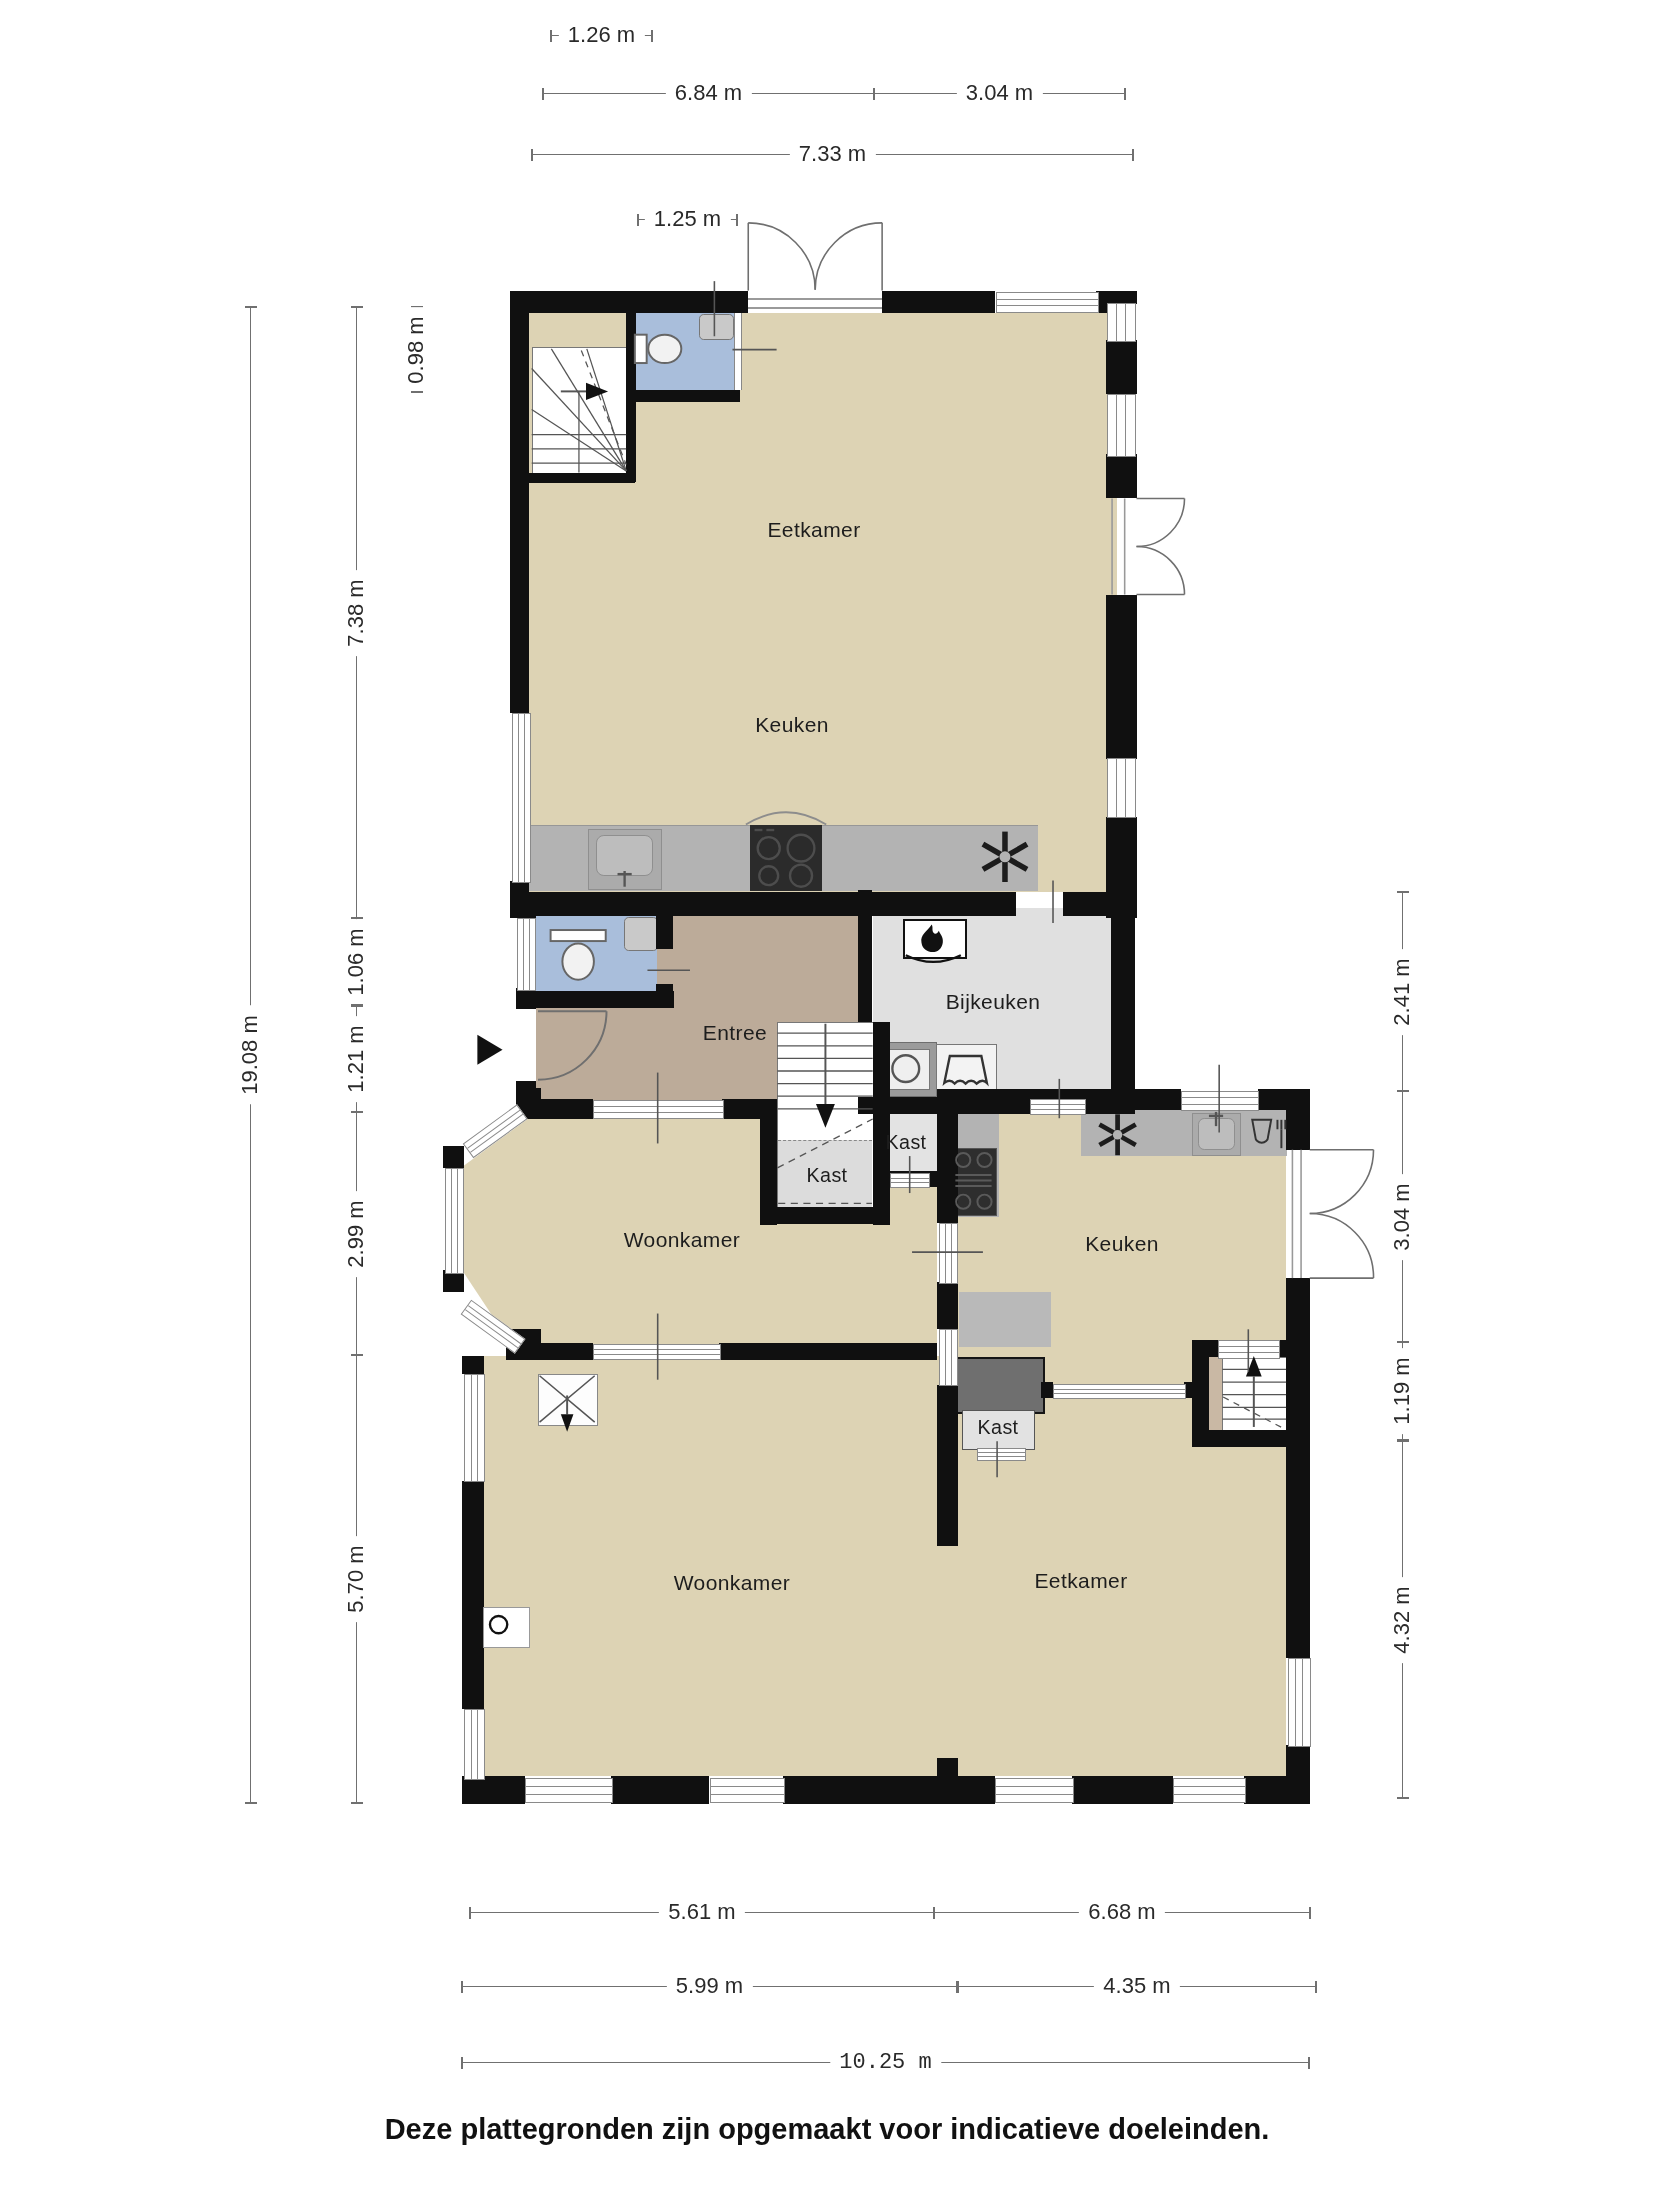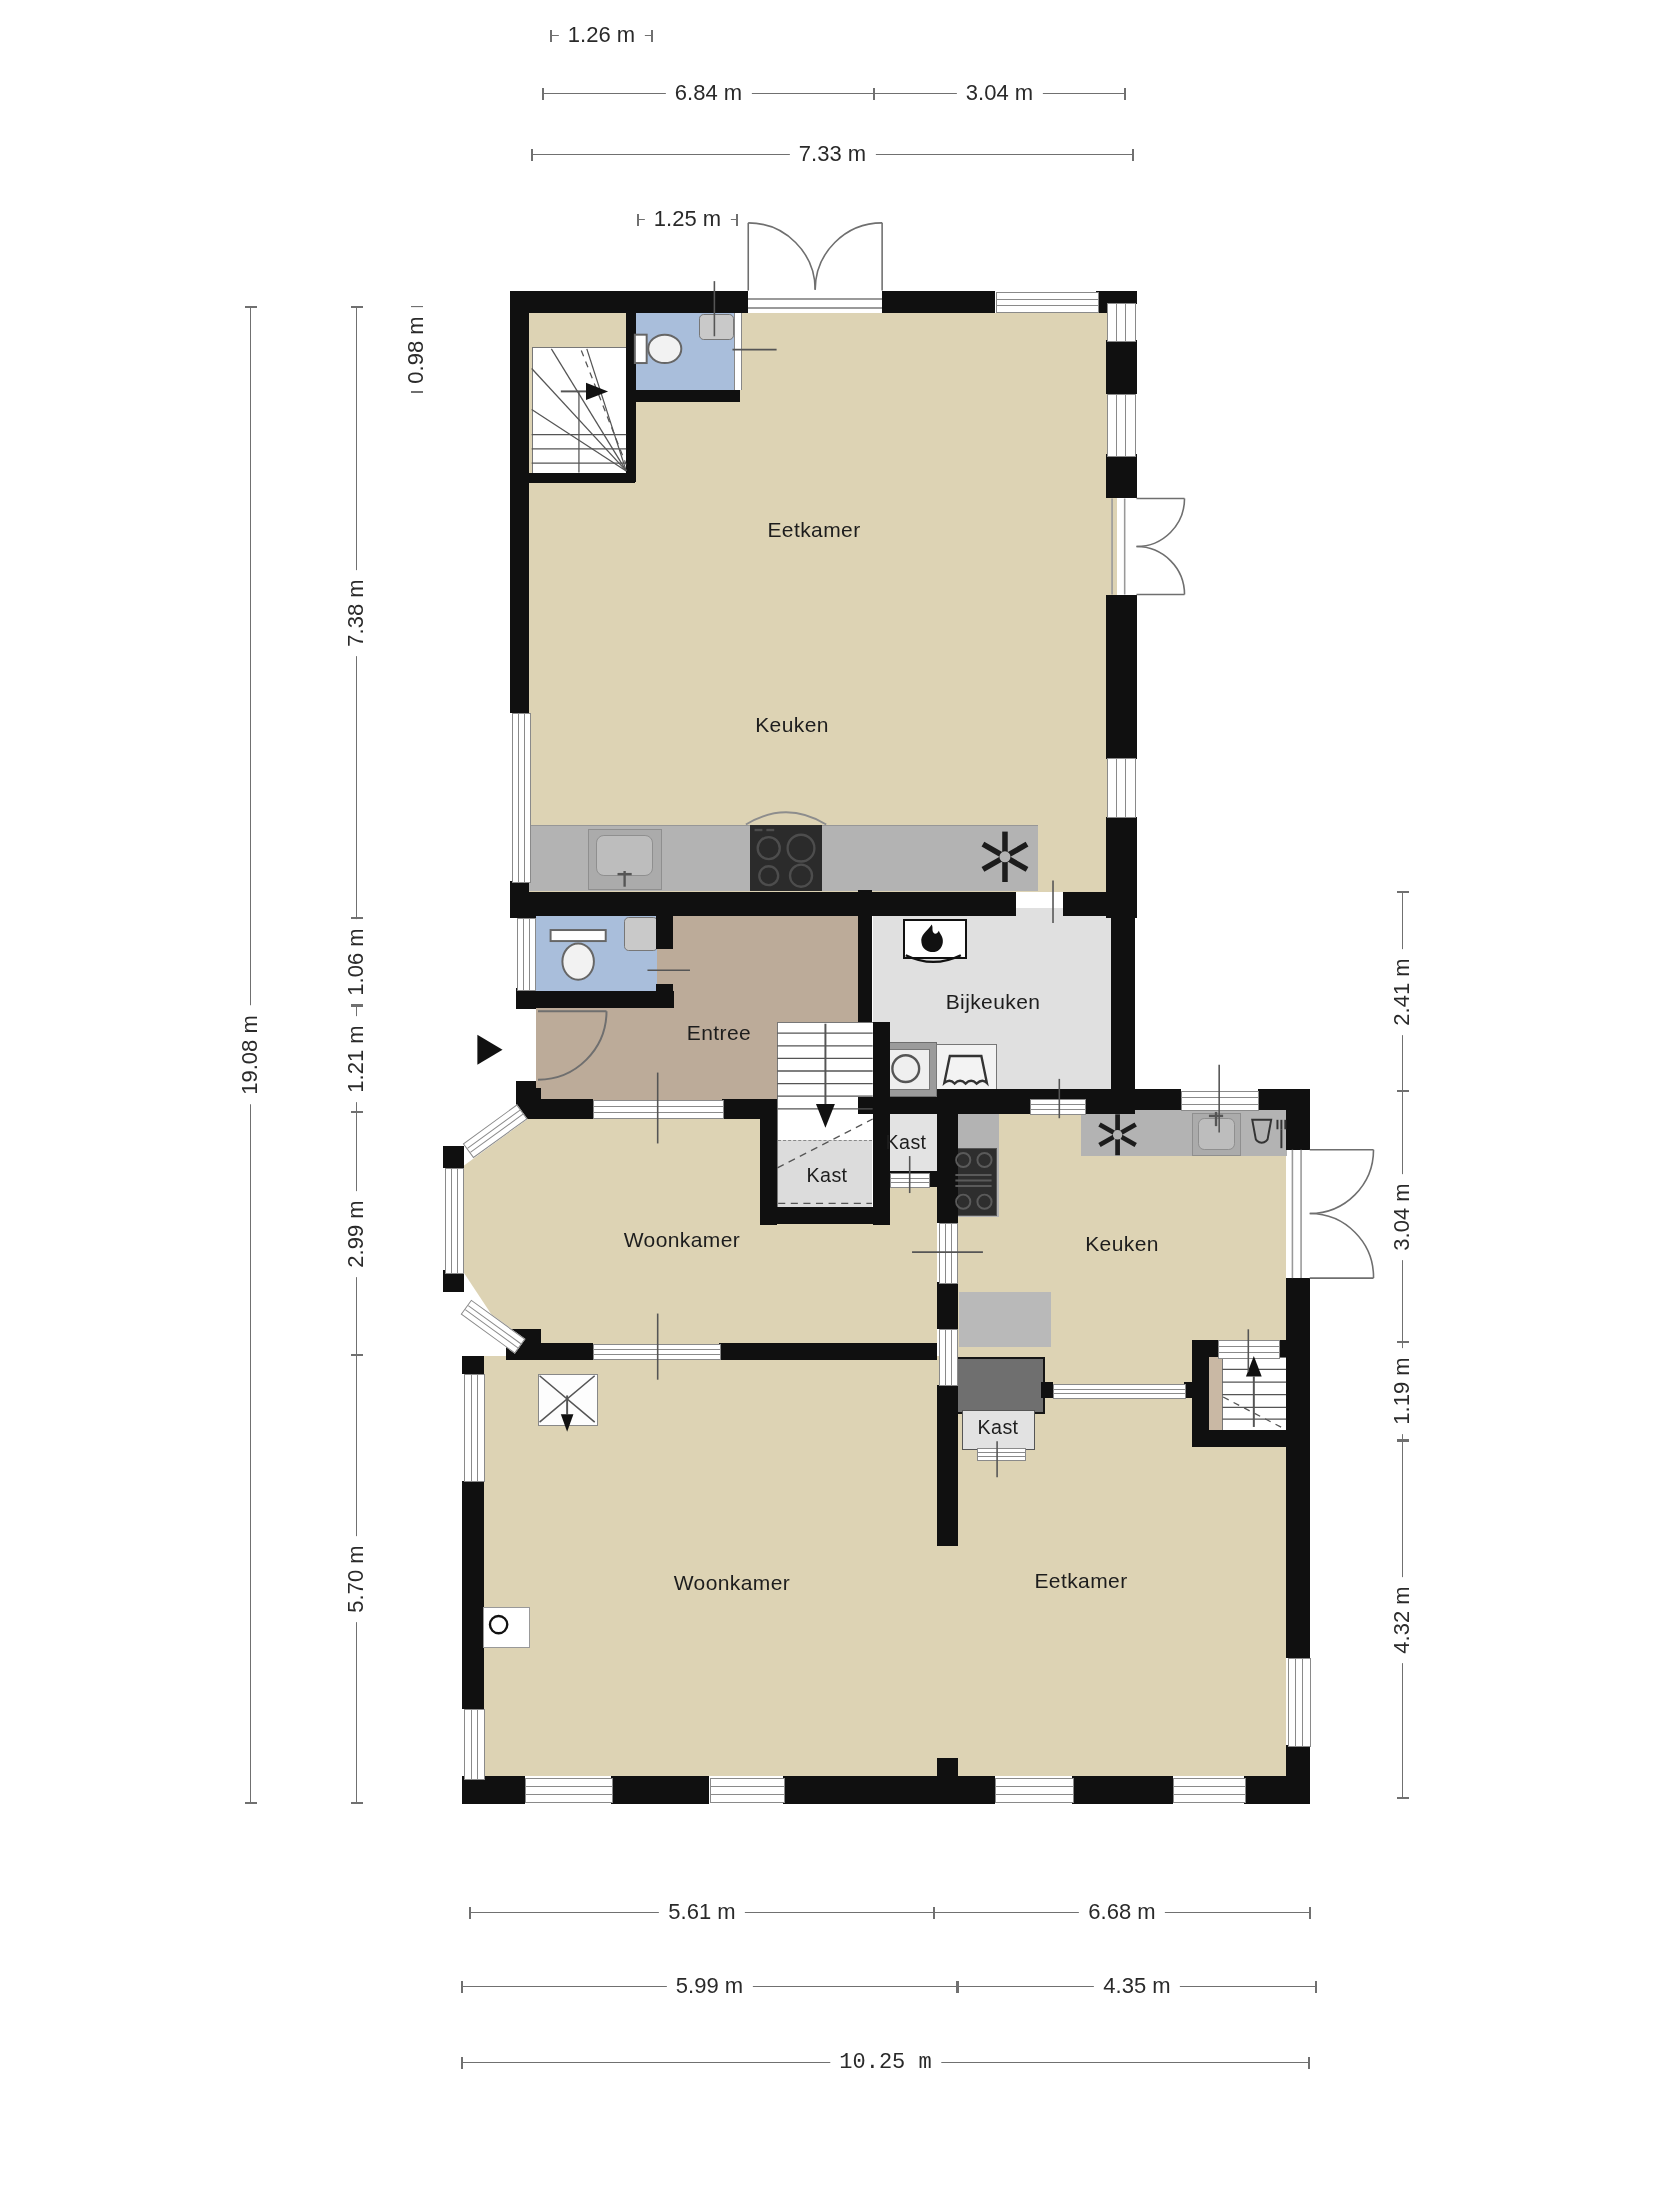--- a/index.html
+++ b/index.html
@@ -350,21 +350,21 @@
       <line x1="1337" y1="1118" x2="1337" y2="1172"></line>
       <line x1="1158" y1="1590" x2="1248" y2="1590"></line>
       <line x1="1266" y1="1830" x2="1266" y2="1876"></line>
       <line x1="1585" y1="1688" x2="1585" y2="1742"></line>
       <line x1="1155" y1="1468" x2="1155" y2="1515"></line>
     </g>
   </svg>
 
   <div class="room-label" style="left:814px;top:530px;">Eetkamer</div>
   <div class="room-label" style="left:792px;top:725px;">Keuken</div>
-  <div class="room-label" style="left:719px;top:1033px;">Entree</div>
+  <div class="room-label" style="left:735px;top:1033px;">Entree</div>
   <div class="room-label" style="left:993px;top:1002px;">Bijkeuken</div>
   <div class="room-label small-label" style="left:906px;top:1142px;">Kast</div>
   <div class="room-label small-label" style="left:827px;top:1175px;">Kast</div>
   <div class="room-label" style="left:682px;top:1240px;">Woonkamer</div>
   <div class="room-label" style="left:1122px;top:1244px;">Keuken</div>
   <div class="room-label small-label" style="left:998px;top:1427px;">Kast</div>
   <div class="room-label" style="left:732px;top:1583px;">Woonkamer</div>
   <div class="room-label" style="left:1081px;top:1581px;">Eetkamer</div>
 
   <div class="dimh" style="left:551px;top:35px;width:101px;">
@@ -427,15 +427,16 @@
   <div class="dimv" style="left:1402px;top:1091px;height:251px;">
     <span>3.04 m</span>
     </div>
   <div class="dimv" style="left:1402px;top:1342px;height:98px;">
     <span>1.19 m</span>
     </div>
   <div class="dimv" style="left:1402px;top:1441px;height:357px;">
     <span>4.32 m</span>
     </div>
 
+  <div class="footer" style="top:2113px;">Deze plattegronden zijn opgemaakt voor indicatieve doeleinden.</div>
 
 </div>
 
 
 </body></html>

